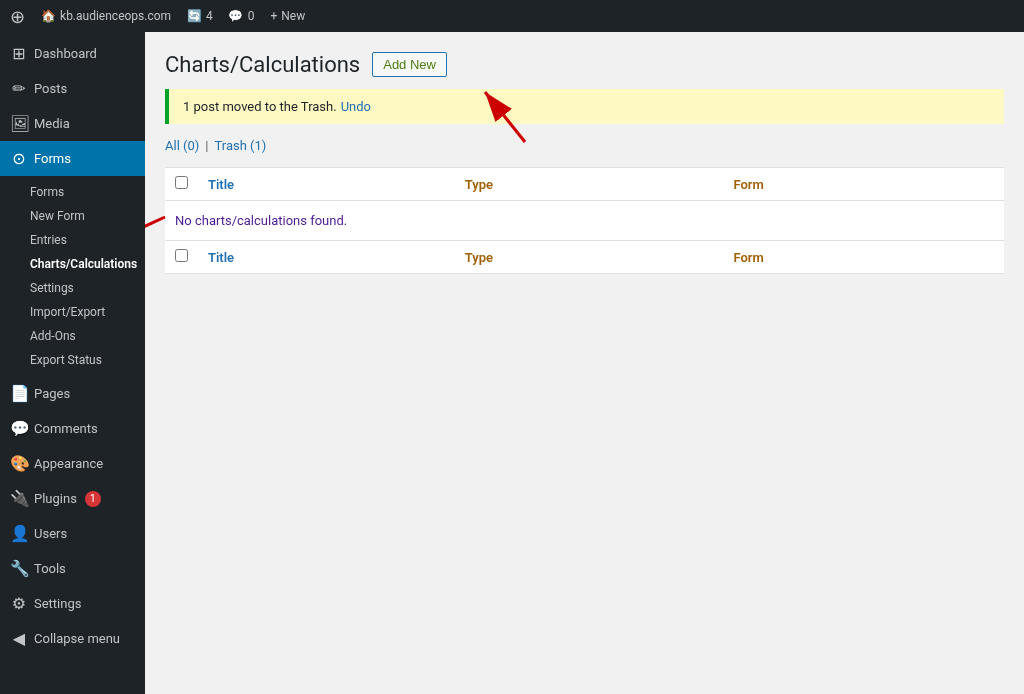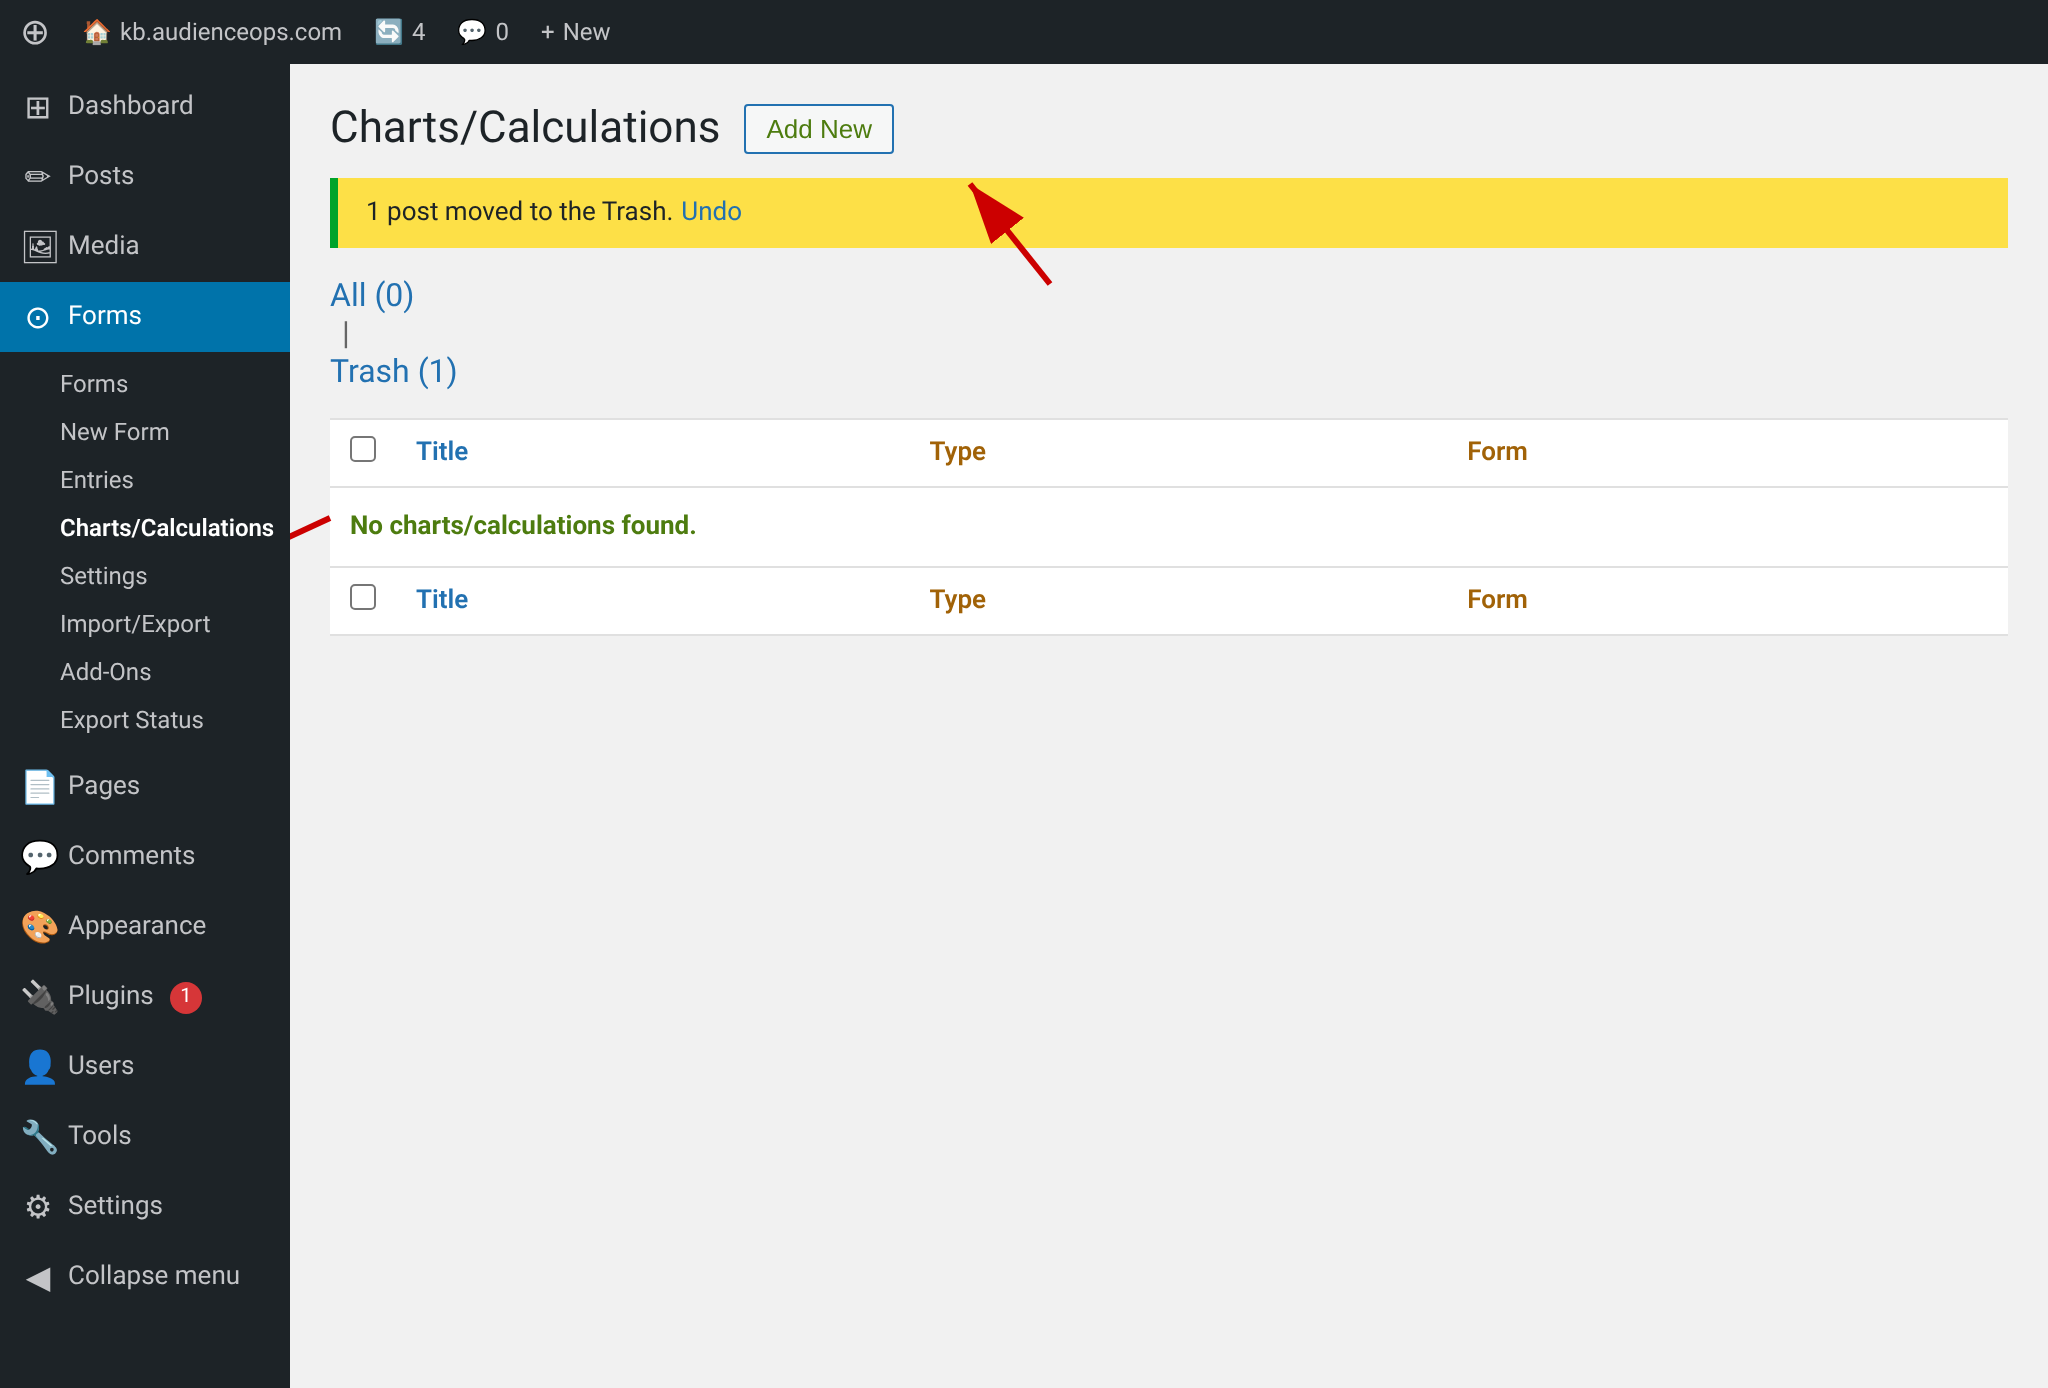--- a/index.html
+++ b/index.html
@@ -95,39 +95,38 @@
       border: 1px solid #2271b1;
       color: #4d7c0f;
       padding: 4px 10px;
       font-size: 13px;
       cursor: pointer;
       border-radius: 2px;
     }
 
     
     .notice {
-      background: #fde047;
+      background: #fef9c3;
       border-left: 4px solid #00a32a;
       padding: 10px 14px;
       margin-bottom: 14px;
       font-size: 13px;
       color: #1d2327;
       display: flex;
       align-items: center;
       gap: 4px;
     }
     .notice a { color: #2271b1; text-decoration: none; }
 
     
     .filter-links {
       display: flex;
       gap: 0;
       margin-bottom: 14px;
-      font-size: 16px;
-      flex-direction: column;
+      font-size: 13px;
     }
     .filter-link {
       color: #2271b1;
       cursor: pointer;
       text-decoration: none;
     }
     .filter-separator {
       margin: 0 6px;
       color: #666;
     }
@@ -146,24 +145,23 @@
       color: #1d2327;
     }
     .wp-table th {
       font-weight: 600;
       background: #fff;
       color: #2271b1;
       border-top: 1px solid #e0e0e0;
     }
     .wp-table th.plain { color: #a16207; }
     .wp-table .no-items td {
-      color: #4d7c0f;
+      color: #4c1d95;
       font-style: normal;
       padding: 12px 10px;
-      font-weight: bold;
     }
     .wp-table input[type="checkbox"] { cursor: pointer; }
 
     
     .content-wrapper {
       position: relative;
     }
 
     
     .badge {

